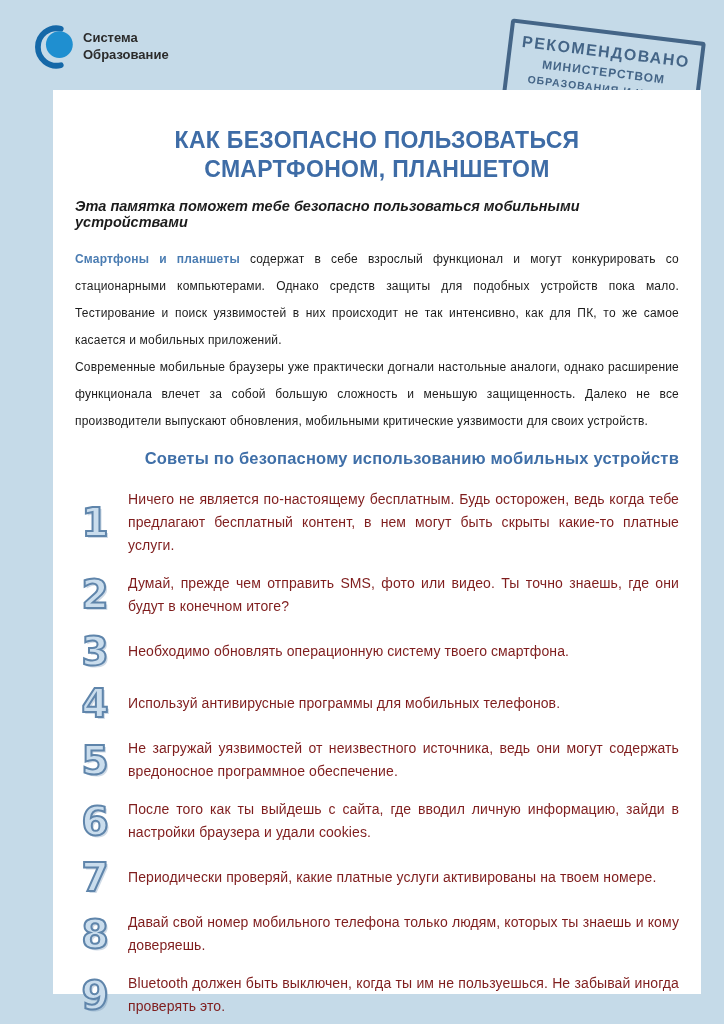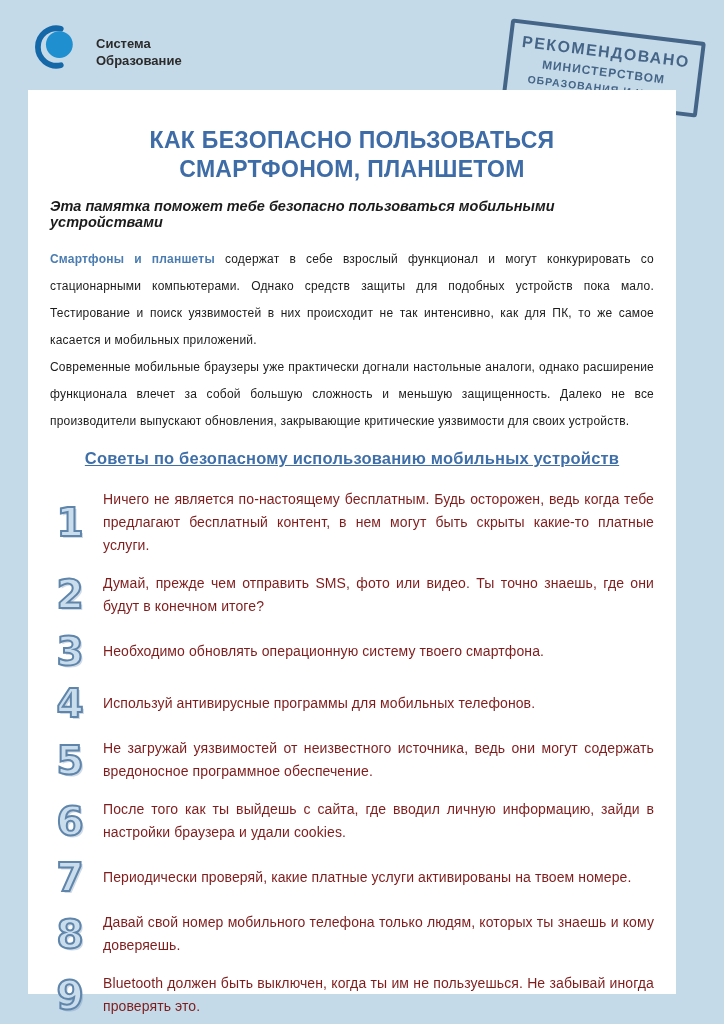--- a/index.html
+++ b/index.html
@@ -3,57 +3,57 @@
 <meta charset="utf-8">
 <style>
   html,body{margin:0;padding:0;}
   body{
     width:724px;height:1024px;
     background:#c5dae8;
     font-family:"Liberation Sans", sans-serif;
     position:relative;overflow:hidden;
   }
   
-  .logo{position:absolute;top:24px;left:33px;display:flex;align-items:flex-end;gap:17px;}
+  .logo{position:absolute;top:24px;left:33px;display:flex;align-items:center;gap:4px;}
   .logo svg{display:block;}
   .logo-text{font-size:13px;font-weight:bold;color:#2b2b2b;line-height:1.3;}
   
   .stamp{
     position:absolute;top:30px;left:506px;width:176px;
     border:4px solid #3e5f82;border-radius:3px;
     padding:9px 6px 8px 6px;
     transform:rotate(7deg);
     color:#3e5f82;text-align:center;
     opacity:.95;
   }
   .stamp-l1{font-size:16px;font-weight:bold;letter-spacing:1.5px;}
   .stamp-l2{font-size:12px;font-weight:bold;letter-spacing:1px;text-transform:uppercase;margin-top:4px;}
   .stamp-l3{font-size:10.5px;font-weight:bold;letter-spacing:1px;text-transform:uppercase;margin-top:3px;}
   
   .card{
-    position:absolute;left:28px;top:90px;width:648px;height:904px;
+    position:absolute;left:53px;top:90px;width:648px;height:904px;
     background:#ffffff;box-sizing:border-box;
     padding:36px 22px 8px 22px;
   }
   .title{
     text-align:center;font-weight:bold;font-size:23px;line-height:29px;
     color:#3e6ca6;letter-spacing:.3px;
   }
   .subtitle{
     margin-top:14px;text-align:left;
     font-size:14.5px;font-weight:bold;font-style:italic;color:#1c1c1c;
   }
   .intro{
     margin-top:16px;font-size:12px;line-height:27px;
     text-align:justify;color:#1b1b1b;letter-spacing:.2px;
   }
   .intro .lead{color:#4a7cb2;font-weight:bold;}
   .section-heading{
-    margin-top:14px;text-align:center;font-weight:bold;
-    font-size:16.5px;color:#3f6fa8;letter-spacing:.2px;text-decoration:underline;
+    margin-top:14px;text-align:right;font-weight:bold;
+    font-size:16.5px;color:#3f6fa8;letter-spacing:.2px;
   }
   .tips{
     margin-top:20px;display:flex;flex-direction:column;gap:15px;
     list-style:none;padding:0;
   }
   .tip{display:flex;gap:13px;align-items:center;}
   .tip-num{
     flex:0 0 40px;width:40px;text-align:center;
     font-family:"DejaVu Sans", sans-serif;
     font-size:39px;font-weight:bold;line-height:.95;
@@ -92,21 +92,21 @@
 
   <div class="title">
     <span>КАК БЕЗОПАСНО ПОЛЬЗОВАТЬСЯ</span><br>
     <span>СМАРТФОНОМ, ПЛАНШЕТОМ</span>
   </div>
 
   <div class="subtitle">Эта памятка поможет тебе безопасно пользоваться мобильными устройствами</div>
 
   <div class="intro">
     <p style="margin:0;"><span class="lead">Смартфоны и планшеты</span><span> содержат в себе взрослый функционал и могут конкурировать со стационарными компьютерами. Однако средств защиты для подобных устройств пока мало. Тестирование и поиск уязвимостей в них происходит не так интенсивно, как для ПК, то же самое касается и мобильных приложений.</span></p>
-    <p style="margin:0;">Современные мобильные браузеры уже практически догнали настольные аналоги, однако расширение функционала влечет за собой большую сложность и меньшую защищенность. Далеко не все производители выпускают обновления, закрывающие критические уязвимости для своих устройств.</p>
+    <p style="margin:0;">Современные мобильные браузеры уже практически догнали настольные аналоги, однако расширение функционала влечет за собой большую сложность и меньшую защищенность. Далеко не все производители выпускают обновления, мобильными критические уязвимости для своих устройств.</p>
   </div>
 
   <div class="section-heading">Советы по безопасному использованию мобильных устройств</div>
 
   <ul class="tips">
     <li class="tip">
       <span class="tip-num">1</span>
       <span class="tip-text">Ничего не является по-настоящему бесплатным. Будь осторожен, ведь когда тебе предлагают бесплатный контент, в нем могут быть скрыты какие-то платные услуги.</span>
     </li>
     <li class="tip">

